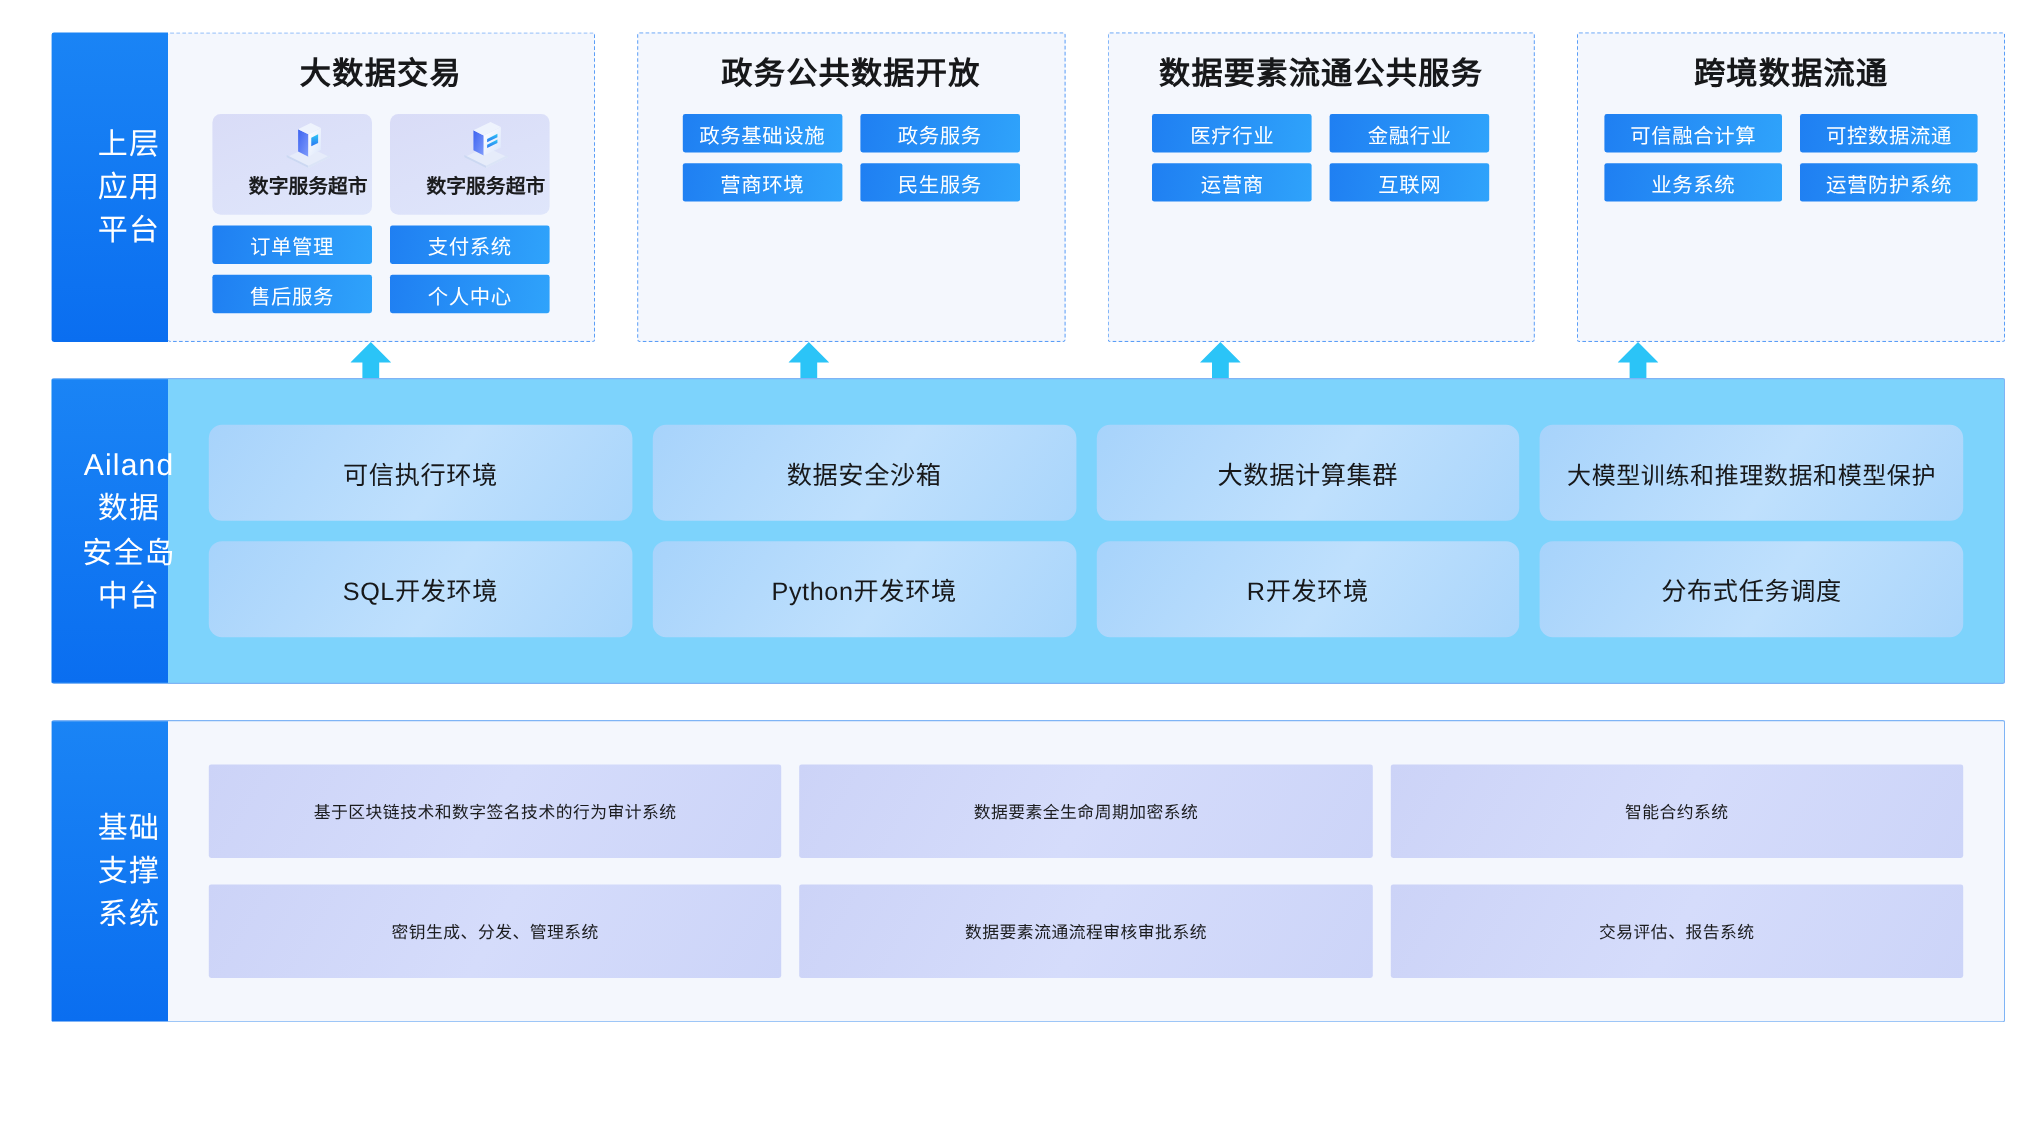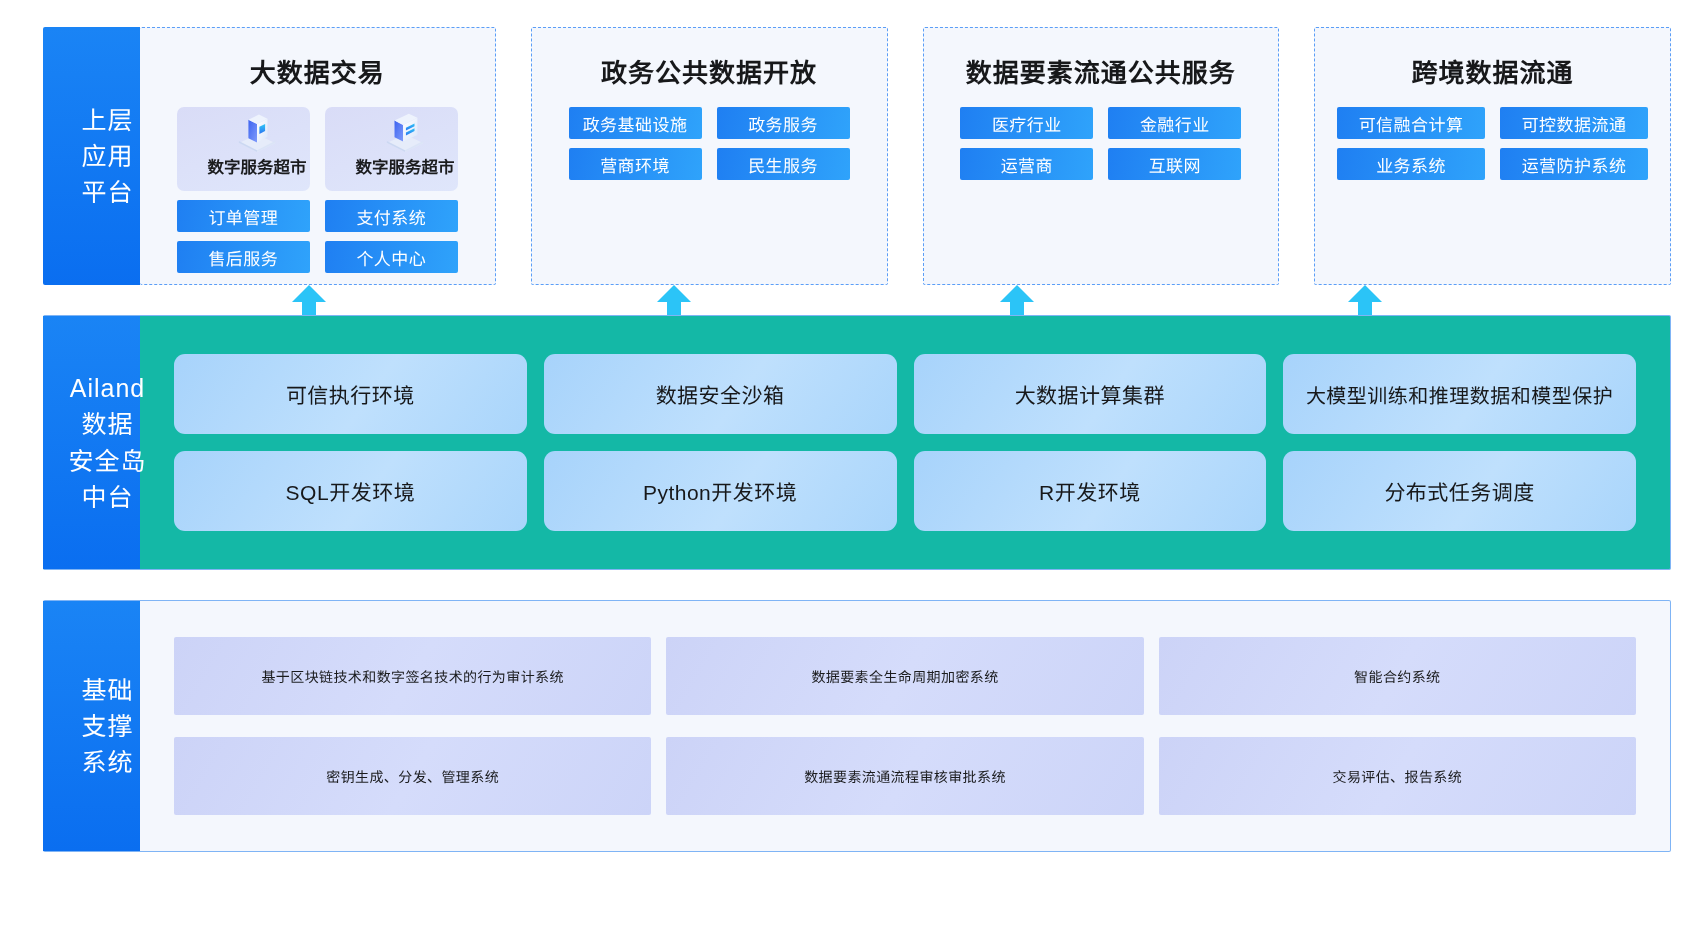--- a/index.html
+++ b/index.html
@@ -68,21 +68,21 @@
     align-items: center;
     padding: 12px 18px 14px 18px;
     position: relative;
   }
   .app-panel.first { border-left: none; }
   .panel-title {
     font-size: 26px;
     font-weight: 700;
     color: #17181a;
     letter-spacing: 1px;
-    margin-top: 12px;
+    margin-top: 0;
     margin-bottom: 18px;
     white-space: nowrap;
   }
 
   
   .tile-row {
     display: flex;
     gap: 15px;
     width: 100%;
     justify-content: center;
@@ -146,21 +146,21 @@
     position: absolute;
     left: 43px;
     top: 315px;
     width: 1628px;
     height: 255px;
     display: flex;
     align-items: stretch;
     border: 1px solid #7fb4f5;
     border-left: none;
     border-radius: 2px;
-    background: #14b8a6;
+    background: #7dd3fc;
   }
   .tier2 .side-label { width: 97px; }
   .tier2-body {
     flex: 1 1 auto;
     display: flex;
     flex-direction: column;
     justify-content: center;
     gap: 17px;
     padding: 0 34px;
   }

